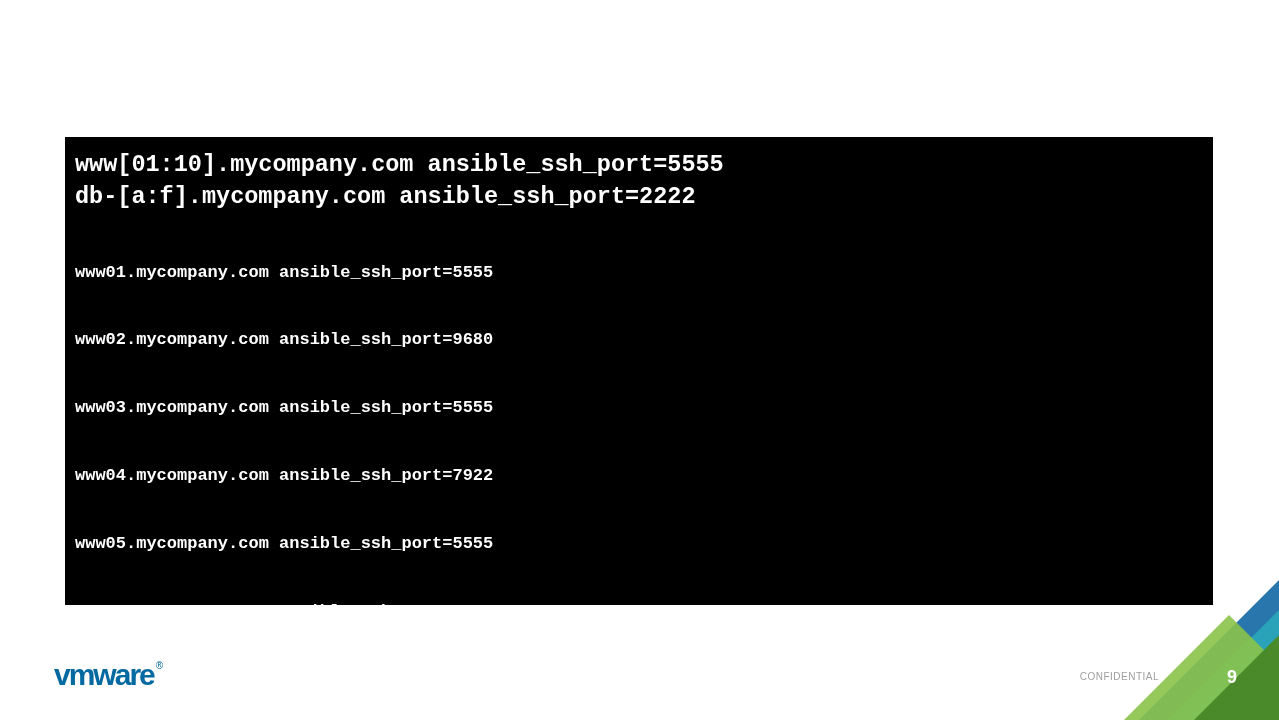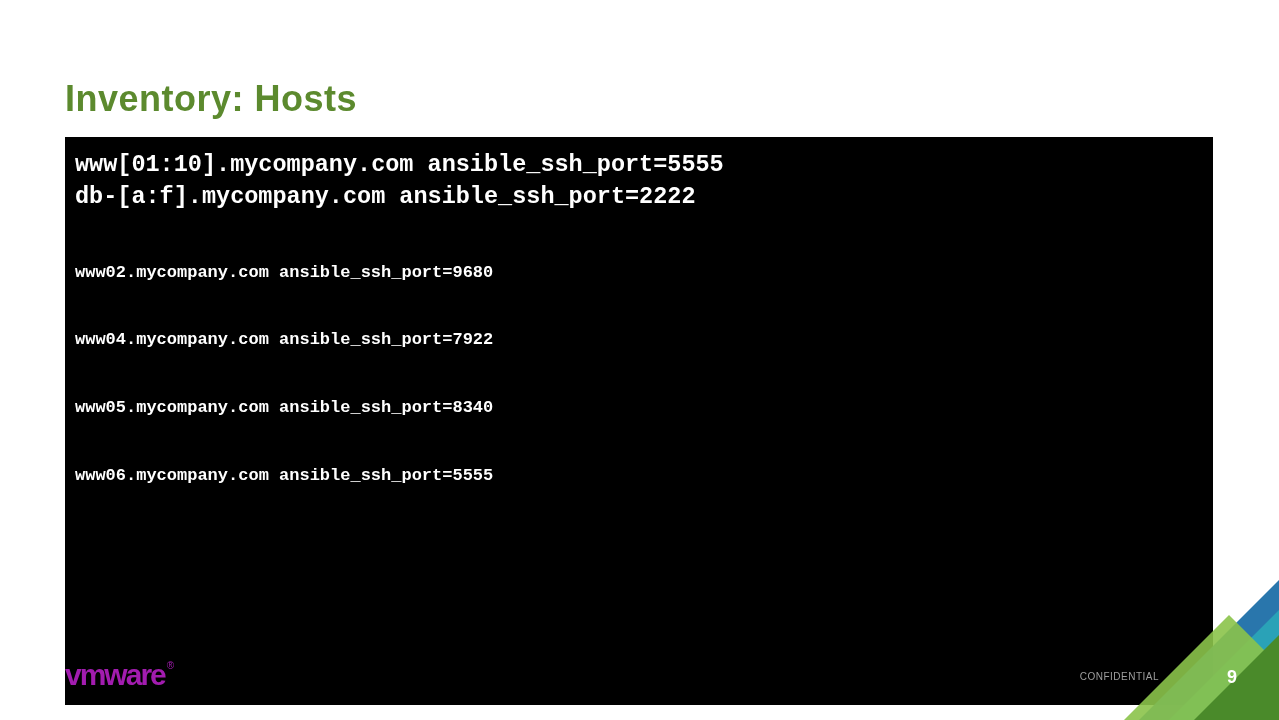--- a/index.html
+++ b/index.html
@@ -24,21 +24,21 @@
     font-size: 36px;
     font-weight: 600;
     color: #5c8a2e;
     letter-spacing: 0.5px;
   }
   .term {
     position: absolute;
     left: 65px;
     top: 137px;
     width: 1148px;
-    height: 568px;
+    height: 468px;
     background: #000000;
     color: #ffffff;
     font-family: "Courier New", Courier, monospace;
     padding: 12px 10px 8px 10px;
     box-sizing: border-box;
     overflow: hidden;
   }
   .term .big {
     font-size: 23.5px;
     line-height: 1.35;
@@ -47,25 +47,25 @@
   }
   .term .list {
     margin-top: 4px;
     font-size: 17px;
     line-height: 1.33;
     font-weight: 600;
     white-space: pre;
   }
   .logo {
     position: absolute;
-    left: 65px;
+    left: 54px;
     bottom: 28px;
     font-size: 30px;
     font-weight: 700;
-    color: #a21caf;
+    color: #0369a1;
     letter-spacing: -1px;
     font-family: Arial, Helvetica, sans-serif;
   }
   .logo .w { letter-spacing: -2px; }
   .logo sup {
     font-size: 10px;
     vertical-align: top;
     position: relative;
     top: 2px;
     left: 2px;
@@ -95,29 +95,30 @@
     width: 260px;
     height: 170px;
     pointer-events: none;
   }
 </style>
 </head>
 <body>
 
 <div class="slide">
 
-  <div class="title">Inventory: Hosts</div>
 
   <div class="term">
     <div class="big">www[01:10].mycompany.com ansible_ssh_port=5555</div>
     <div class="big">db-[a:f].mycompany.com ansible_ssh_port=2222</div>
     <div class="list">
+      <div>www01.mycompany.com ansible_ssh_port=5555</div>
       <div>www02.mycompany.com ansible_ssh_port=9680</div>
+      <div>www03.mycompany.com ansible_ssh_port=5555</div>
       <div>www04.mycompany.com ansible_ssh_port=7922</div>
-      <div>www05.mycompany.com ansible_ssh_port=8340</div>
+      <div>www05.mycompany.com ansible_ssh_port=5555</div>
       <div>www06.mycompany.com ansible_ssh_port=5555</div>
       
       
       
       
       
       
       
       
       

